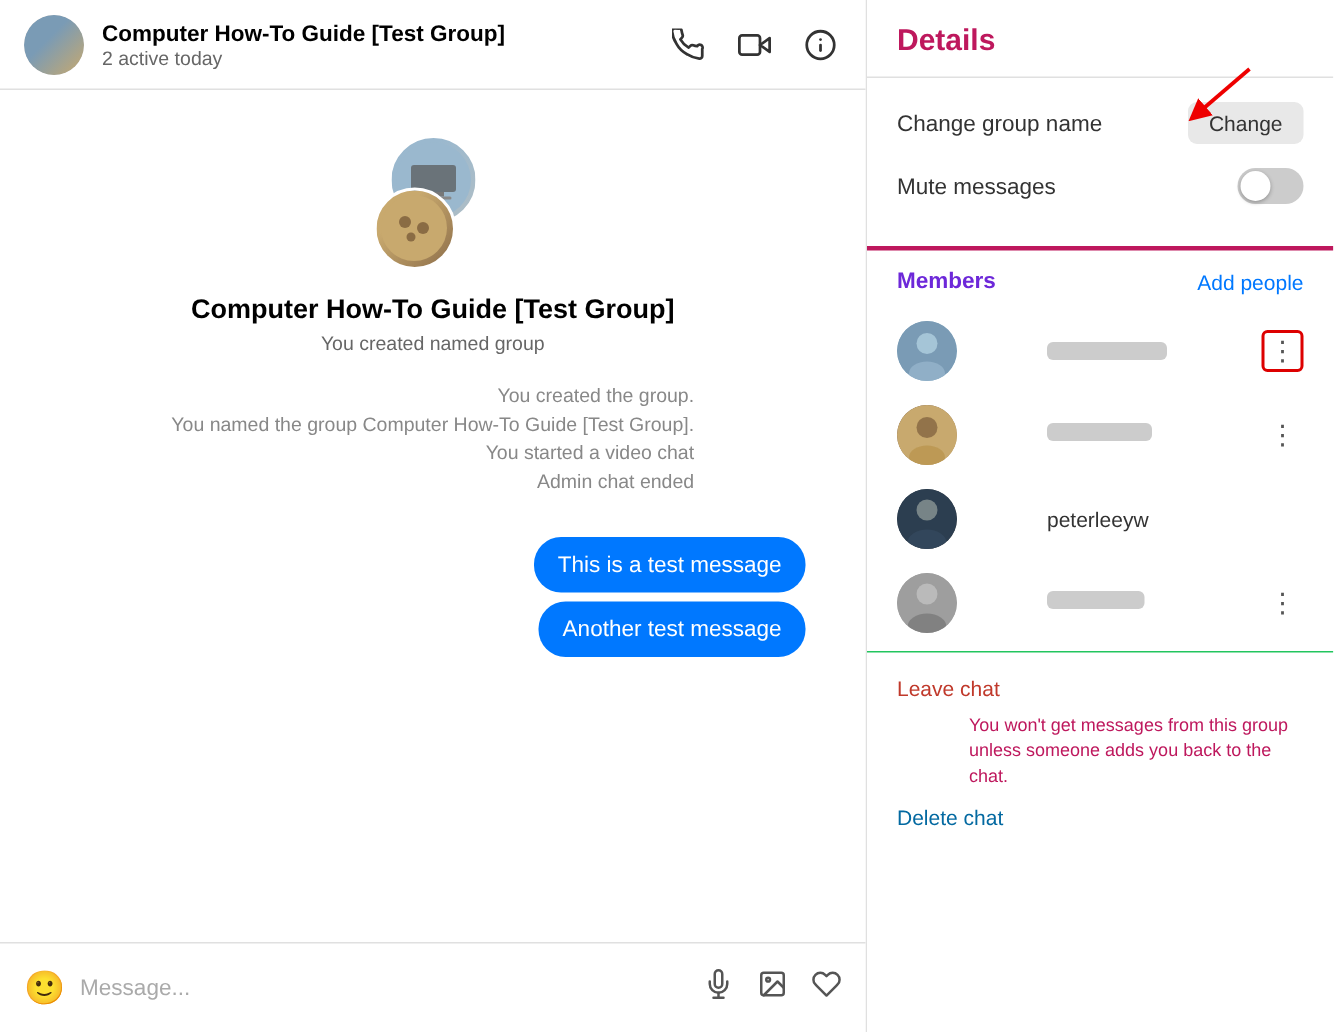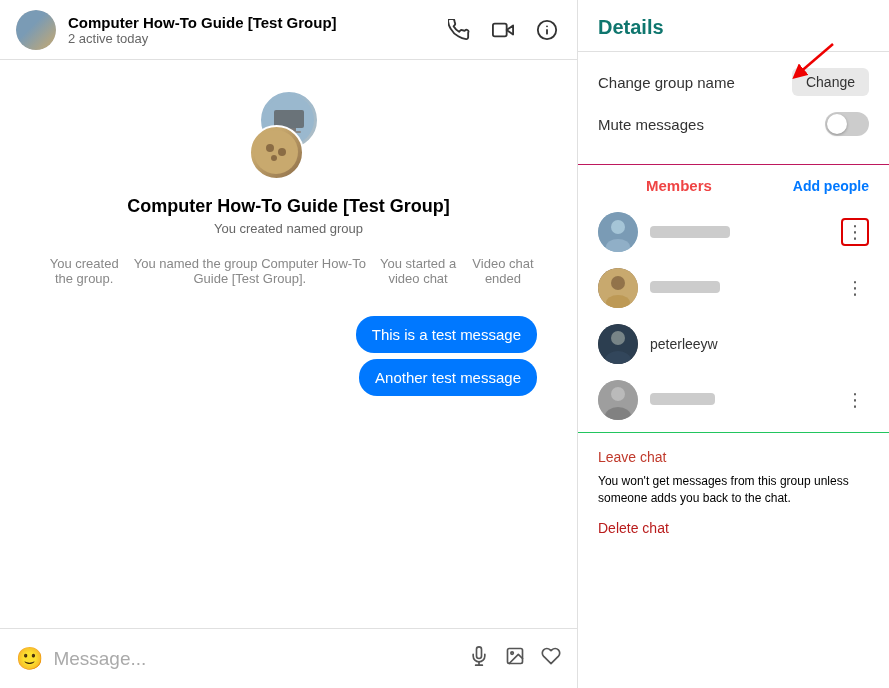--- a/index.html
+++ b/index.html
@@ -24,64 +24,64 @@
     .chat-body { flex: 1; overflow-y: auto; padding: 20px 40px; display: flex; flex-direction: column; align-items: center; background: #fff; }
 
     .group-avatar-area { display: flex; justify-content: center; margin-bottom: 16px; margin-top: 10px; }
     .group-avatar-stack { position: relative; width: 90px; height: 90px; }
     .avatar-top { width: 60px; height: 60px; border-radius: 50%; background: linear-gradient(135deg, #9ab8ce 30%, #b0bec5 100%); position: absolute; top: 0; left: 15px; border: 2px solid #fff; overflow: hidden; display: flex; align-items: center; justify-content: center; }
     .avatar-bottom { width: 55px; height: 55px; border-radius: 50%; background: linear-gradient(135deg, #c8a96e 30%, #8d6e4a 100%); position: absolute; bottom: 0; left: 5px; border: 2px solid #fff; overflow: hidden; display: flex; align-items: center; justify-content: center; }
 
     .group-name-title { font-size: 18px; font-weight: 700; color: #000; text-align: center; margin-bottom: 4px; }
     .group-sub { font-size: 13px; color: #666; text-align: center; margin-bottom: 20px; }
 
-    .system-messages { display: flex; flex-direction: row; align-items: flex-end; gap: 4px; margin-bottom: 20px; }
+    .system-messages { display: flex; flex-direction: column; align-items: flex-end; gap: 4px; margin-bottom: 20px; }
     .system-msg { font-size: 13px; color: #888; text-align: center; }
 
     .chat-messages { display: flex; flex-direction: column; align-items: flex-end; width: 100%; gap: 6px; margin-top: 10px; justify-content: flex-end; }
 
     .message-bubble { background: #0078FF; color: #fff; border-radius: 18px; padding: 10px 16px; font-size: 15px; max-width: 60%; text-align: left; }
 
     
     .chat-input-area { display: flex; align-items: center; padding: 10px 16px; border-top: 1px solid #e0e0e0; background: #fff; height: 60px; gap: 10px; }
     .emoji-btn { font-size: 22px; cursor: pointer; color: #555; }
-    .message-input { flex: 1; border: none; outline: none; font-size: 19px; color: #333; background: transparent; }
+    .message-input { flex: 1; border: none; outline: none; font-size: 15px; color: #333; background: transparent; }
     .message-input::placeholder { color: #aaa; }
     .input-actions { display: flex; align-items: center; gap: 16px; }
     .input-icon { font-size: 20px; color: #555; cursor: pointer; }
 
     
     .chat-body::-webkit-scrollbar { width: 6px; }
     .chat-body::-webkit-scrollbar-thumb { background: #ccc; border-radius: 3px; }
 
     
     .right-panel { flex: 1; display: flex; flex-direction: column; padding: 0; background: #fff; position: relative; overflow-y: auto; }
 
-    .details-header { font-size: 20px; font-weight: 700; color: #0f766e; padding: 16px 20px 12px; border-bottom: 1px solid #e0e0e0; }
-
-    .details-section { padding: 16px 20px; border-bottom: 1px solid #be185d; }
+    .details-header { font-size: 20px; font-weight: 700; color: #be185d; padding: 16px 20px 12px; border-bottom: 1px solid #e0e0e0; }
+
+    .details-section { padding: 16px 20px; border-bottom: 3px solid #be185d; }
 
     .detail-row { display: flex; align-items: center; justify-content: space-between; margin-bottom: 16px; }
     .detail-row:last-child { margin-bottom: 12px; }
     .detail-label { font-size: 15px; color: #333; }
 
     .change-btn { background: #e8e8e8; border: none; border-radius: 6px; padding: 6px 14px; font-size: 14px; font-weight: 500; cursor: pointer; color: #333; }
 
     
     .toggle { width: 44px; height: 24px; background: #ccc; border-radius: 12px; position: relative; cursor: pointer; transition: background 0.2s; }
     .toggle-knob { width: 20px; height: 20px; background: #fff; border-radius: 50%; position: absolute; top: 2px; left: 2px; transition: left 0.2s; box-shadow: 0 1px 3px rgba(0,0,0,0.3); }
 
     
     .members-section { padding: 12px 20px 0; }
     .members-header { display: flex; align-items: center; justify-content: space-between; margin-bottom: 10px; }
-    .members-title { font-size: 15px; font-weight: 600; color: #ef4444; margin-left: 48px; }
-    .add-people-link { font-size: 14px; color: #0078FF; font-weight: 700; cursor: pointer; }
+    .members-title { font-size: 15px; font-weight: 600; color: #6d28d9; }
+    .add-people-link { font-size: 14px; color: #0078FF; font-weight: 400; cursor: pointer; }
     .member-item { display: flex; align-items: center; padding: 8px 0; position: relative; }
     .member-avatar { width: 40px; height: 40px; border-radius: 50%; background: #bbb; margin-right: 12px; flex-shrink: 0; overflow: hidden; }
-    .member-info { flex: 1; }
+    .member-info { flex: 1; margin-left: 48px; }
     .member-name { font-size: 14px; font-weight: 500; color: #333; }
     .member-sub { font-size: 12px; color: #888; }
     .member-more-btn { width: 28px; height: 28px; display: flex; align-items: center; justify-content: center; cursor: pointer; border-radius: 50%; color: #555; font-size: 18px; }
 
     
     .blurred-text { display: inline-block; background: #ccc; border-radius: 4px; height: 12px; }
 
     
     .highlight-border { border: 2px solid #e00; border-radius: 6px; }
 
@@ -90,22 +90,22 @@
     .right-panel::-webkit-scrollbar-thumb { background: #ccc; border-radius: 3px; }
 
     
     .members-scroll { max-height: 220px; overflow-y: auto; position: relative; }
     .members-scroll::-webkit-scrollbar { width: 6px; }
     .members-scroll::-webkit-scrollbar-thumb { background: #ccc; border-radius: 3px; }
 
     
     .actions-section { padding: 16px 20px; border-top: 1px solid #22c55e; margin-top: 4px; }
     .leave-chat-link { color: #c0392b; font-size: 14px; cursor: pointer; font-weight: 500; display: block; margin-bottom: 8px; }
-    .leave-warning { font-size: 12px; color: #000000; margin-bottom: 12px; line-height: 1.4; }
-    .delete-chat-link { color: #b91c1c; font-size: 14px; cursor: pointer; font-weight: 500; }
+    .leave-warning { font-size: 12px; color: #be185d; margin-bottom: 12px; line-height: 1.4; margin-left: 48px; }
+    .delete-chat-link { color: #0369a1; font-size: 14px; cursor: pointer; font-weight: 500; }
 
     
     .av-blue { background: linear-gradient(135deg, #7a9bb5 0%, #b0cfe0 100%); }
     .av-brown { background: linear-gradient(135deg, #7a5c3a 0%, #c8a96e 100%); }
     .av-dark { background: linear-gradient(135deg, #2c3e50 0%, #555 100%); }
     .av-gray { background: linear-gradient(135deg, #9e9e9e 0%, #bdbdbd 100%); }
   </style>
 </head>
 <body>
 
@@ -168,21 +168,21 @@
         </div>
       </div>
 
       <div class="group-name-title">Computer How-To Guide [Test Group]</div>
       <div class="group-sub">You created named group</div>
 
       <div class="system-messages">
         <div class="system-msg">You created the group.</div>
         <div class="system-msg">You named the group Computer How-To Guide [Test Group].</div>
         <div class="system-msg">You started a video chat</div>
-        <div class="system-msg">Video chat ended</div>
+        <div class="system-msg">Admin chat ended</div>
       </div>
 
       <div class="chat-messages">
         <div class="message-bubble">This is a test message</div>
         <div class="message-bubble">Another test message</div>
       </div>
     </div>
 
     <div class="chat-input-area">
       <div class="emoji-btn">🙂</div>

